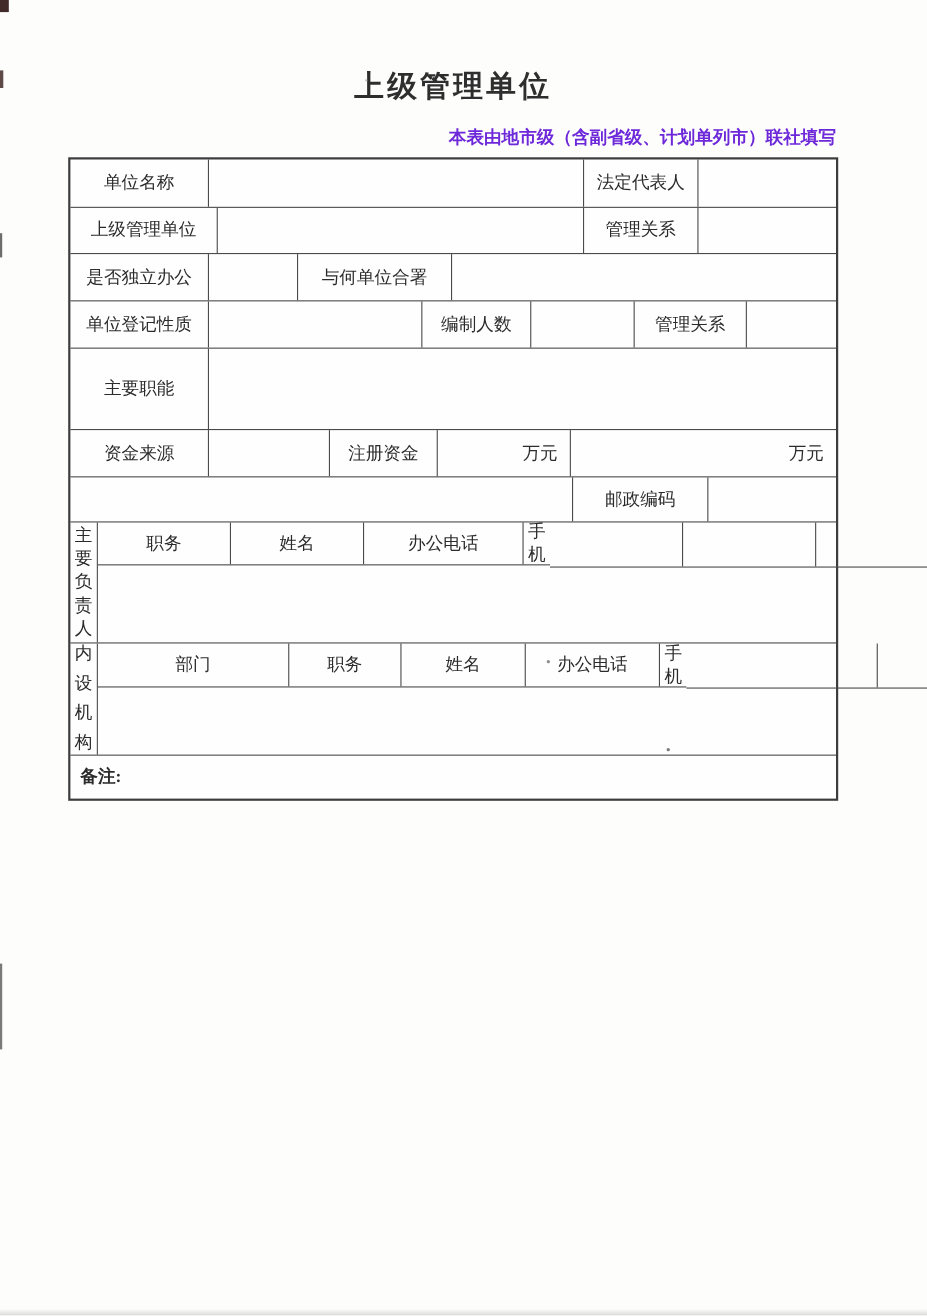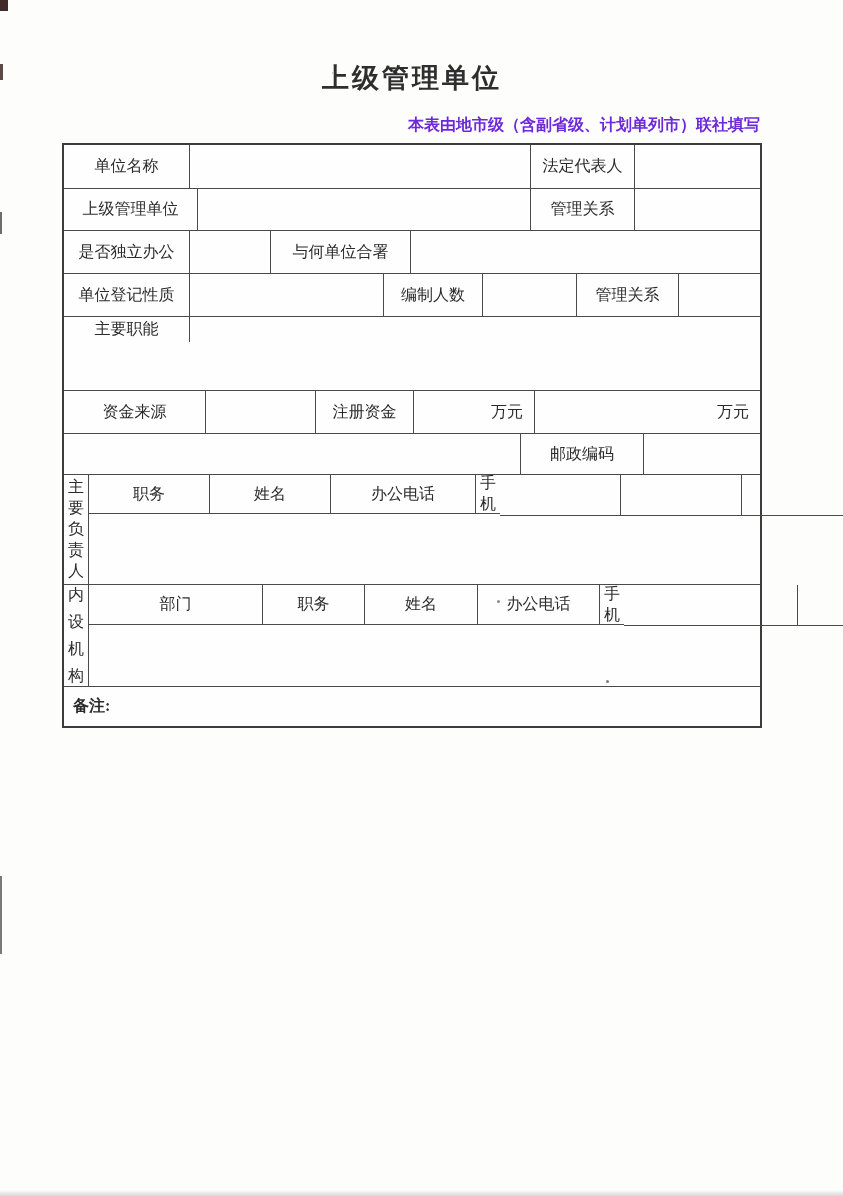--- a/index.html
+++ b/index.html
@@ -55,21 +55,21 @@
     font-size: 16px;
     padding: 2px 4px;
     color: #2b2b2b;
   }
   .cell:last-child { border-right: none; }
   .cell.blank { padding: 0; }
   .cell.flex1 { flex: 1; }
   .cell.right { justify-content: flex-end; padding-right: 11px; }
   .cell.left { justify-content: flex-start; padding-left: 9px; font-weight: bold; }
   .h44 { height: 44px; } .h42 { height: 42px; } .h43 { height: 43px; }
-  .h74 { height: 74px; flex-direction: column; } .h41 { height: 41px; } .h39 { height: 39px; }
+  .h74 { height: 74px; } .h41 { height: 41px; } .h39 { height: 39px; }
   .h40 { height: 40px; }
   .sub { flex: 1; display: flex; flex-direction: row; }
   .subrow { display: flex; border-bottom: 1px solid #4a4a4a; }
   .subrow:last-child { border-bottom: none; }
   .vlabel {
     flex-direction: column;
     gap: 11px;
     font-size: 16px;
     line-height: 1;
   }
@@ -128,21 +128,21 @@
         <div class="cell" style="width:102px">管理关系</div>
         <div class="cell blank flex1"></div>
       </div>
 
       <div class="row h74">
         <div class="cell" style="width:126px">主要职能</div>
         <div class="cell blank flex1"></div>
       </div>
 
       <div class="row h43">
-        <div class="cell" style="width:142px">资金来源</div>
+        <div class="cell" style="width:126px">资金来源</div>
         <div class="cell blank" style="width:110px"></div>
         <div class="cell" style="width:98px">注册资金</div>
         <div class="cell right" style="width:121px">万元</div>
         <div class="cell right flex1">万元</div>
       </div>
 
       <div class="row h41">
         <div class="cell blank flex1"></div>
         <div class="cell" style="width:123px">邮政编码</div>
         <div class="cell blank" style="width:116px"></div>

